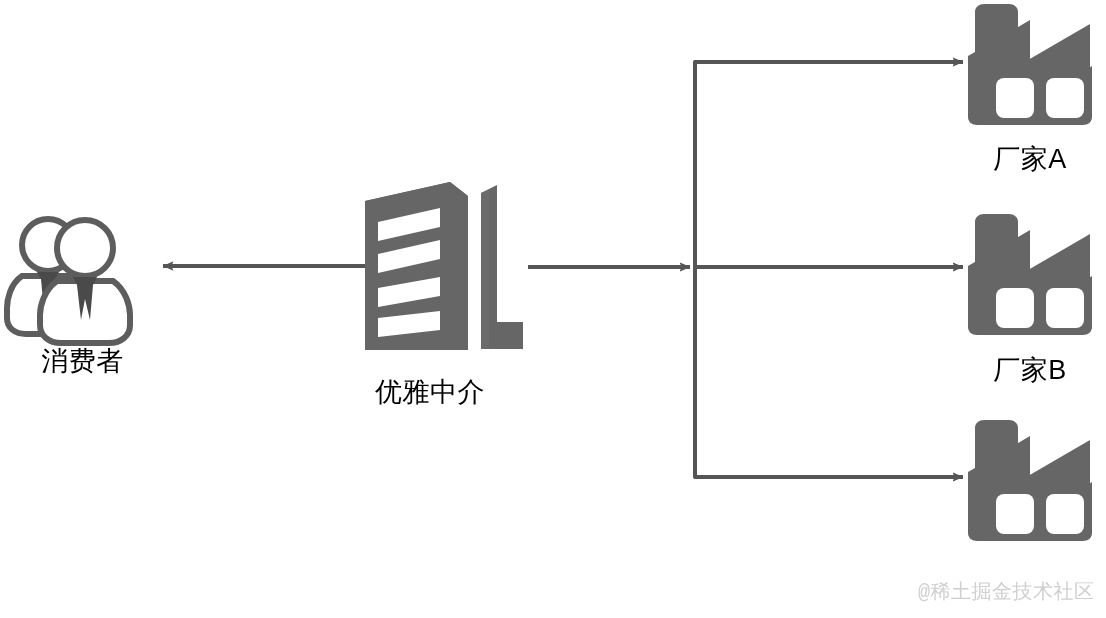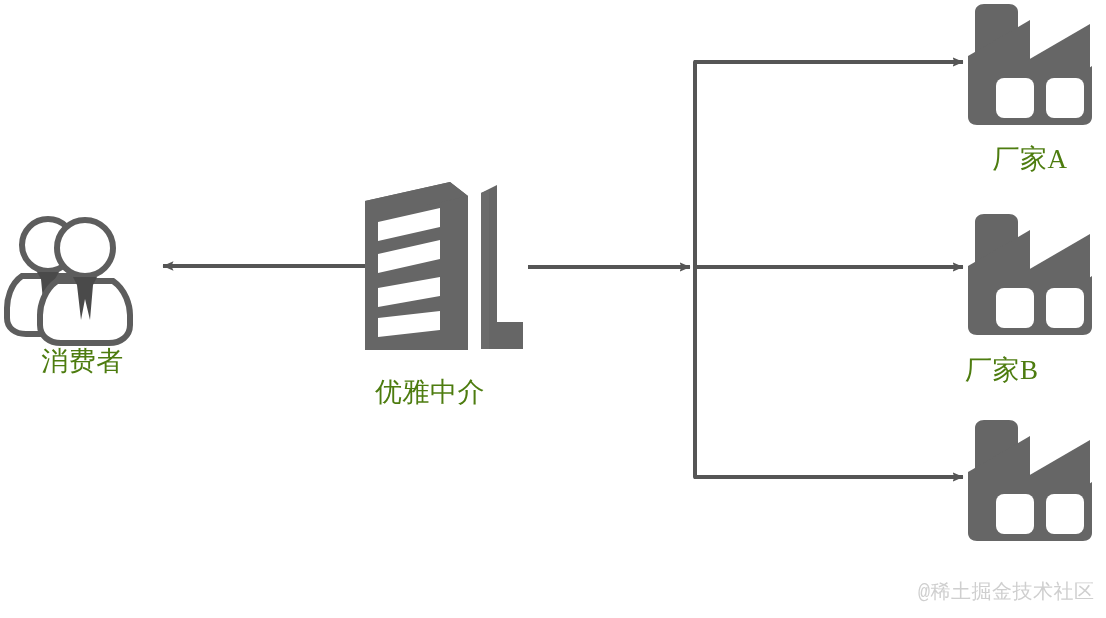--- a/index.html
+++ b/index.html
@@ -24,26 +24,26 @@
   svg.diagram-canvas {
     position: absolute;
     left: 0;
     top: 0;
     width: 1106px;
     height: 618px;
     display: block;
   }
   .node-label {
     position: absolute;
-    color: #4d7c0f;
+    color: #000000;
     font-size: 27px;
     line-height: 1;
     letter-spacing: 0.5px;
     white-space: nowrap;
-    font-family: Liberation Serif, serif;
+    font-family: Liberation Sans, sans-serif;
   }
   .label-consumer {
     left: 0px;
     top: 348px;
     width: 165px;
     text-align: center;
   }
   .label-broker {
     left: 340px;
     top: 379px;
@@ -53,21 +53,21 @@
   .label-factory-a {
     left: 965px;
     top: 146px;
     width: 130px;
     text-align: center;
   }
   .label-factory-b {
     left: 965px;
     top: 357px;
     width: 130px;
-    text-align: left;
+    text-align: center;
   }
   .label-factory-c {
     left: 965px;
     top: 556px;
     width: 130px;
     text-align: center;
   }
   .watermark {
     position: absolute;
     left: 918px;

